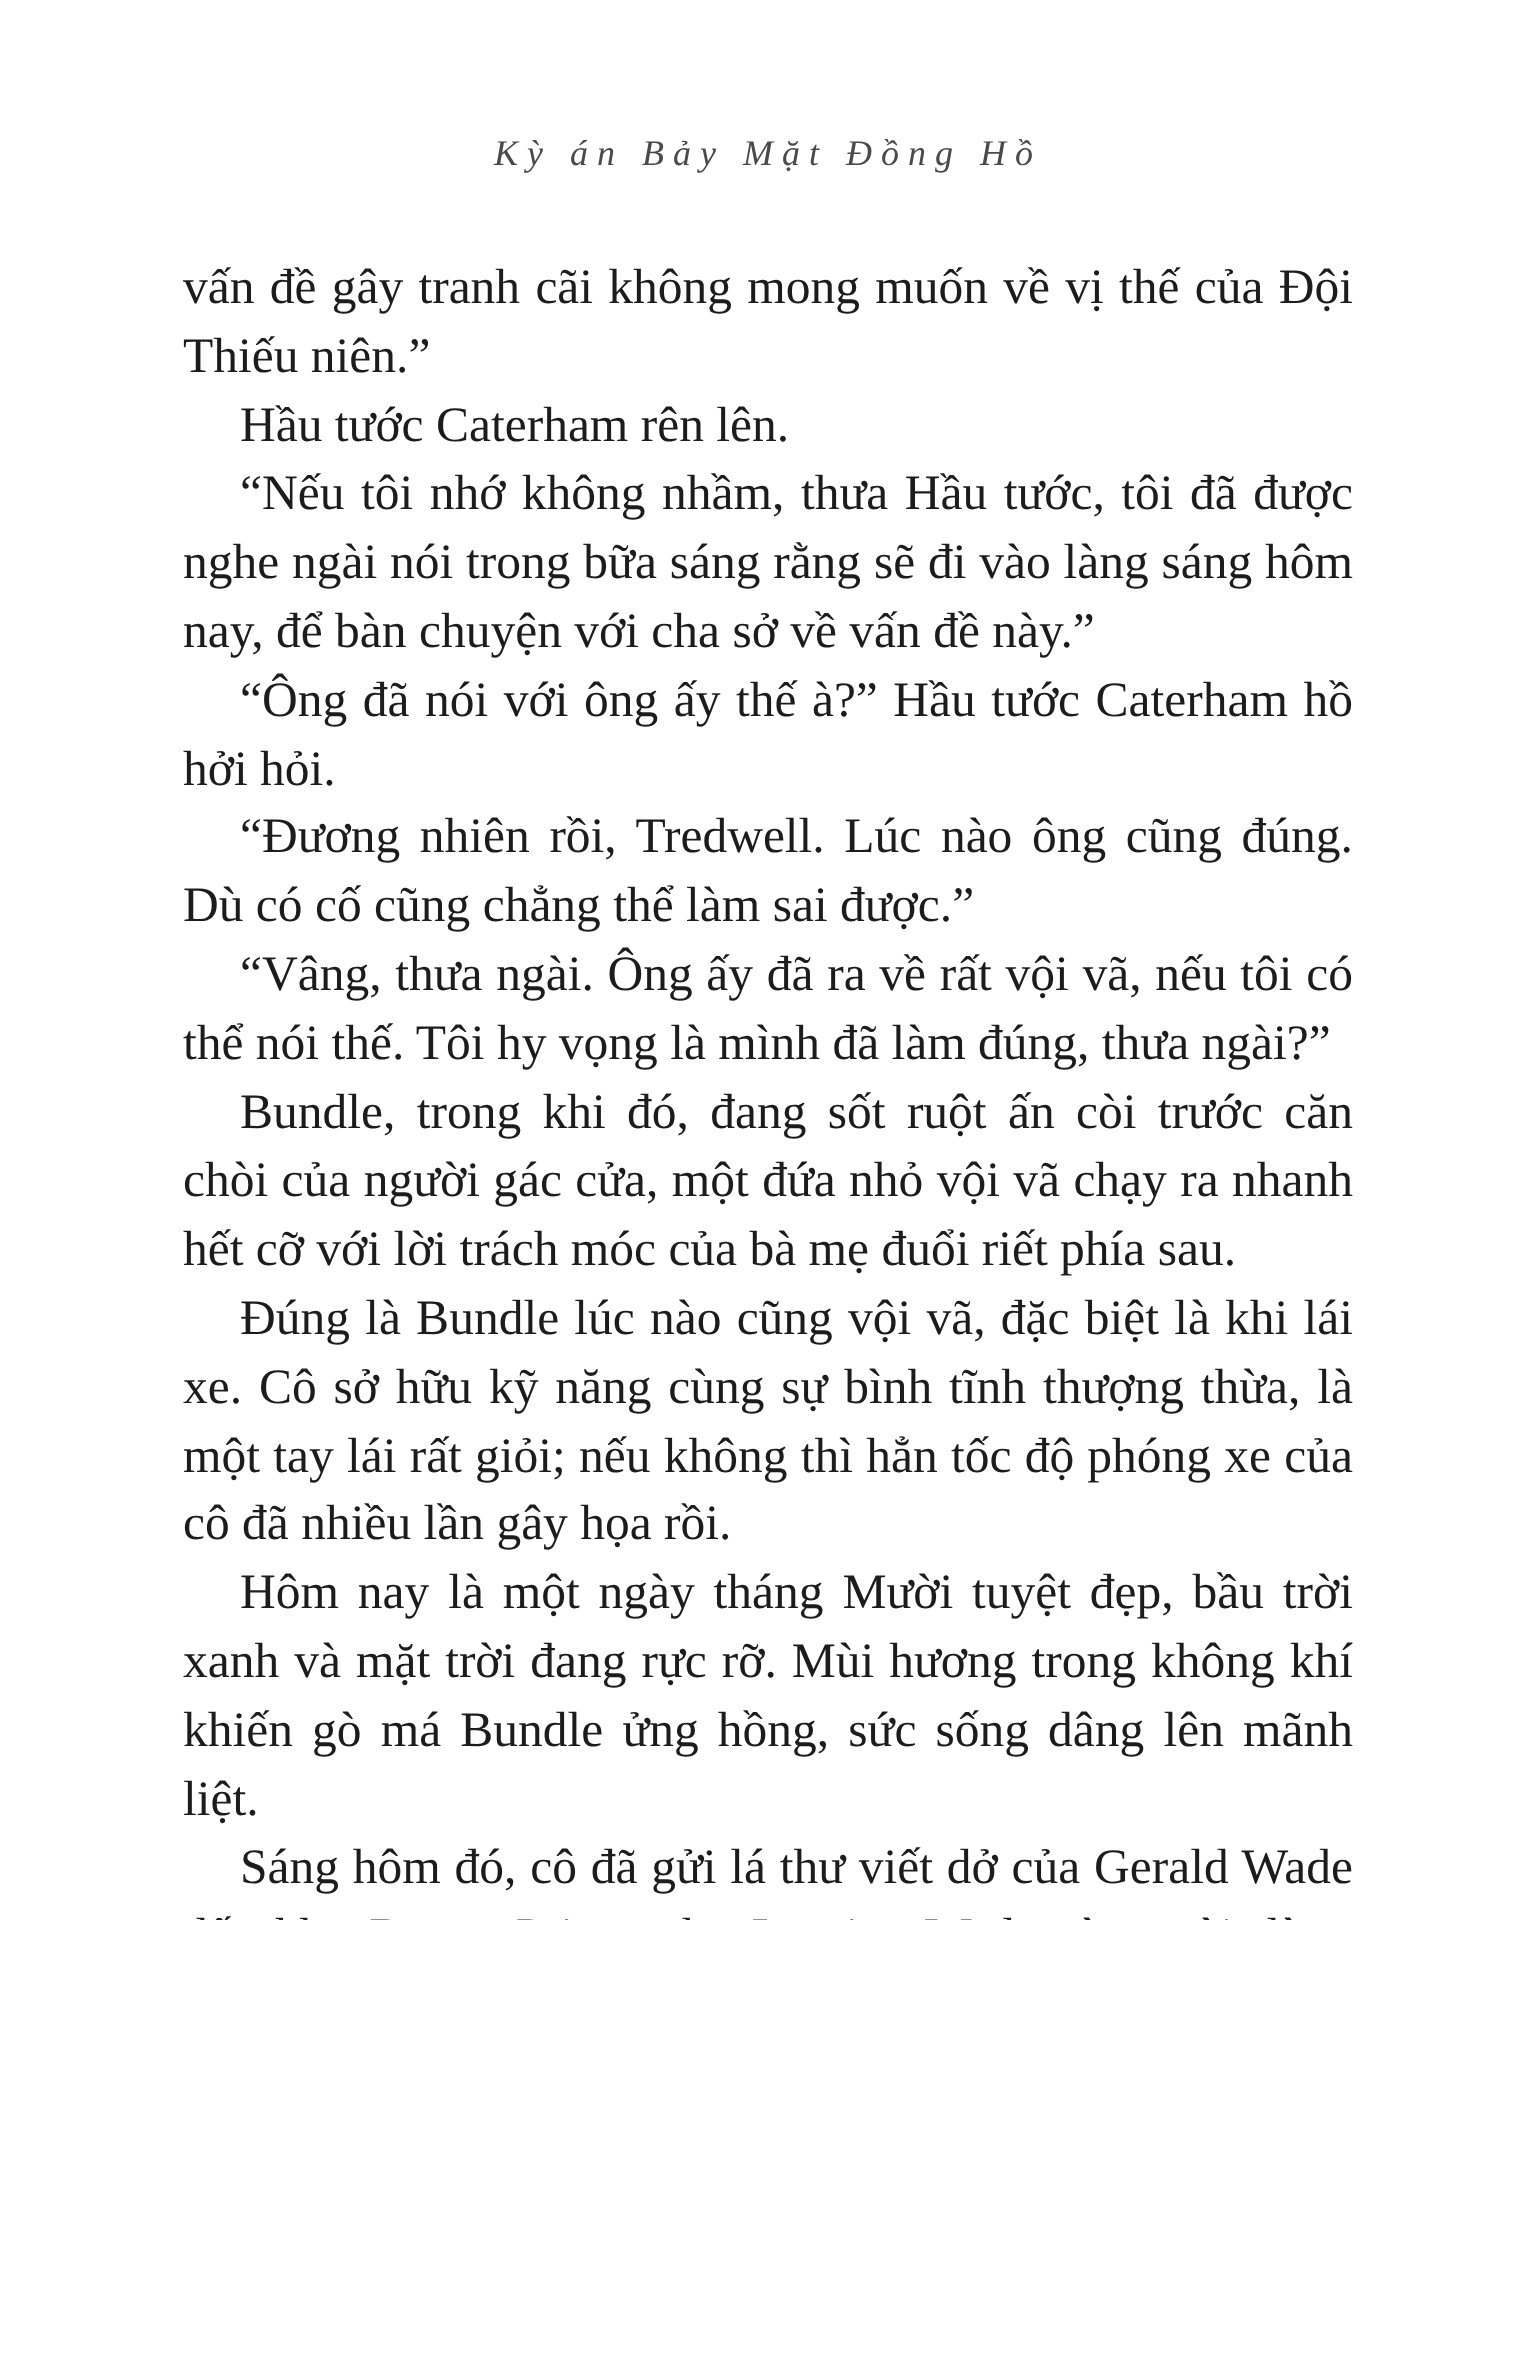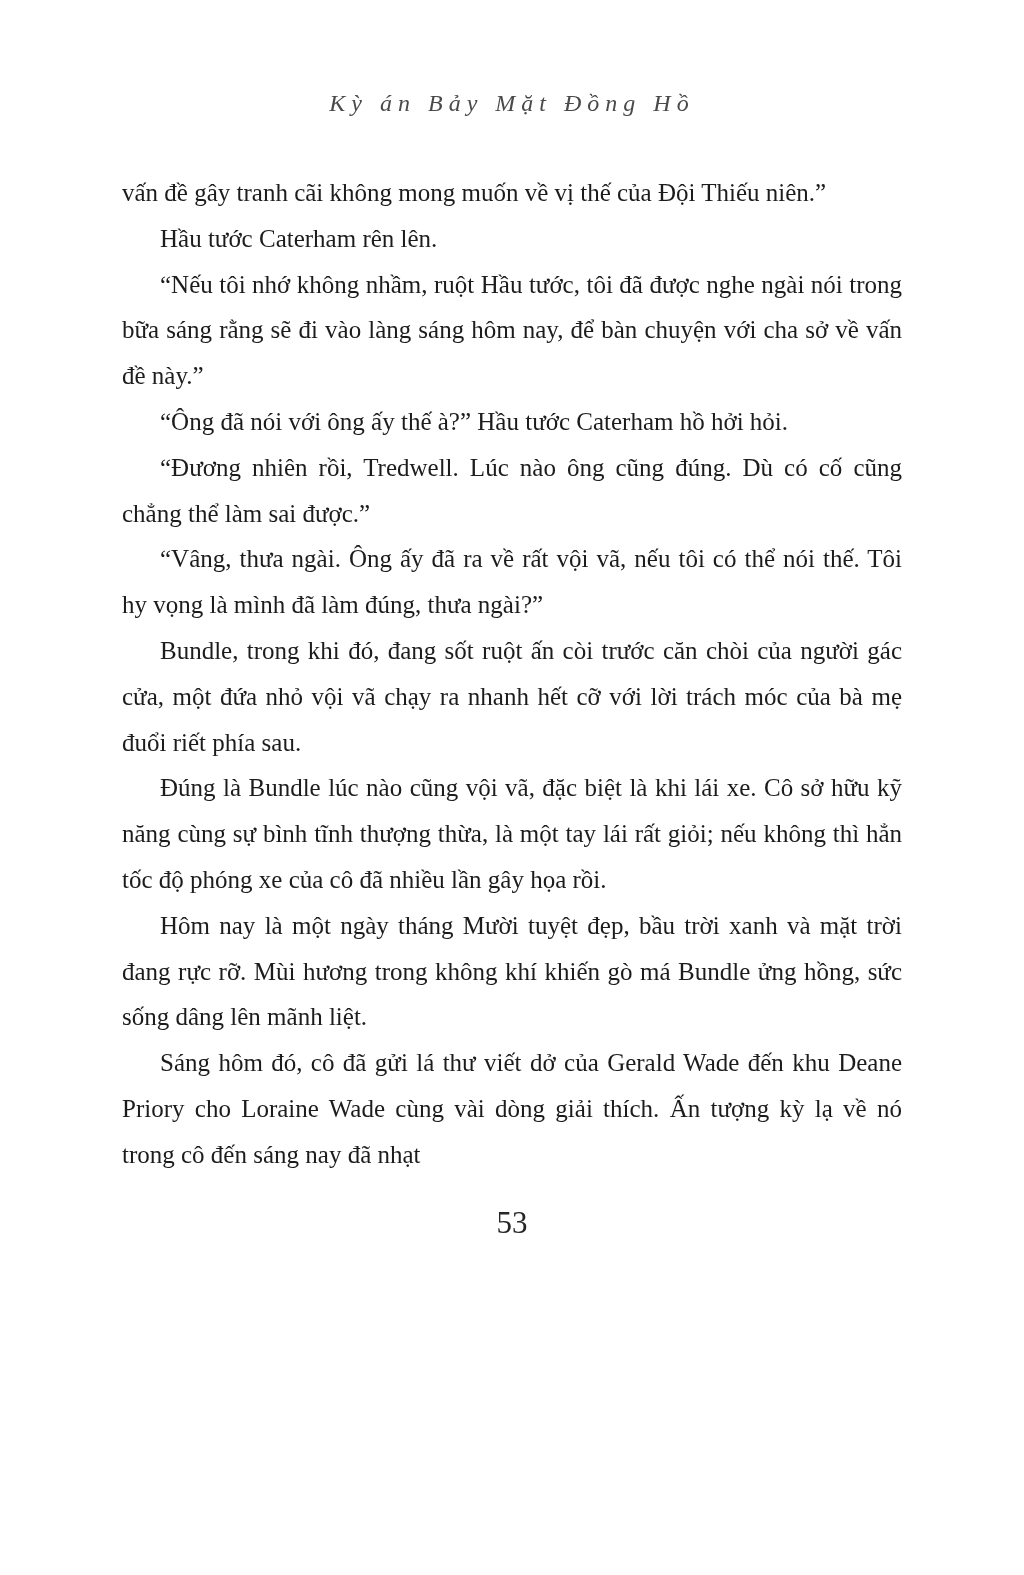--- a/index.html
+++ b/index.html
@@ -25,21 +25,21 @@
     letter-spacing: 6px;
     color: #4a4a4a;
     white-space: nowrap;
   }
   .text-block {
     margin-top: 52px;
     padding: 0 122px;
   }
   .text-block p {
     margin: 0;
-    font-size: 25px;
+    font-size: 33px;
     line-height: 45.8px;
     color: #1c1c1c;
     text-align: justify;
     text-indent: 38px;
     hyphens: none;
   }
   .text-block p.no-indent {
     text-indent: 0;
   }
   .page-number {
@@ -53,21 +53,21 @@
 </head>
 <body>
 
 <div class="book-page">
 
   <div class="running-header">Kỳ án Bảy Mặt Đồng Hồ</div>
 
   <div class="text-block">
     <p class="no-indent">vấn đề gây tranh cãi không mong muốn về vị thế của Đội Thiếu niên.”</p>
     <p>Hầu tước Caterham rên lên.</p>
-    <p>“Nếu tôi nhớ không nhầm, ruột Hầu tước, tôi đã được nghe ngài nói trong bữa sáng rằng sẽ đi vào làng sáng hôm nay, để bàn chuyện với cha sở về vấn đề này.”</p>
+    <p>“Nếu tôi nhớ không nhầm, thưa Hầu tước, tôi đã được nghe ngài nói trong bữa sáng rằng sẽ đi vào làng sáng hôm nay, để bàn chuyện với cha sở về vấn đề này.”</p>
     <p>“Ông đã nói với ông ấy thế à?” Hầu tước Caterham hồ hởi hỏi.</p>
     <p>“Đương nhiên rồi, Tredwell. Lúc nào ông cũng đúng. Dù có cố cũng chẳng thể làm sai được.”</p>
     <p>“Vâng, thưa ngài. Ông ấy đã ra về rất vội vã, nếu tôi có thể nói thế. Tôi hy vọng là mình đã làm đúng, thưa ngài?”</p>
     <p>Bundle, trong khi đó, đang sốt ruột ấn còi trước căn chòi của người gác cửa, một đứa nhỏ vội vã chạy ra nhanh hết cỡ với lời trách móc của bà mẹ đuổi riết phía sau.</p>
     <p>Đúng là Bundle lúc nào cũng vội vã, đặc biệt là khi lái xe. Cô sở hữu kỹ năng cùng sự bình tĩnh thượng thừa, là một tay lái rất giỏi; nếu không thì hẳn tốc độ phóng xe của cô đã nhiều lần gây họa rồi.</p>
     <p>Hôm nay là một ngày tháng Mười tuyệt đẹp, bầu trời xanh và mặt trời đang rực rỡ. Mùi hương trong không khí khiến gò má Bundle ửng hồng, sức sống dâng lên mãnh liệt.</p>
     <p>Sáng hôm đó, cô đã gửi lá thư viết dở của Gerald Wade đến khu Deane Priory cho Loraine Wade cùng vài dòng giải thích. Ấn tượng kỳ lạ về nó trong cô đến sáng nay đã nhạt</p>
   </div>
 
   <div class="page-number">53</div>

